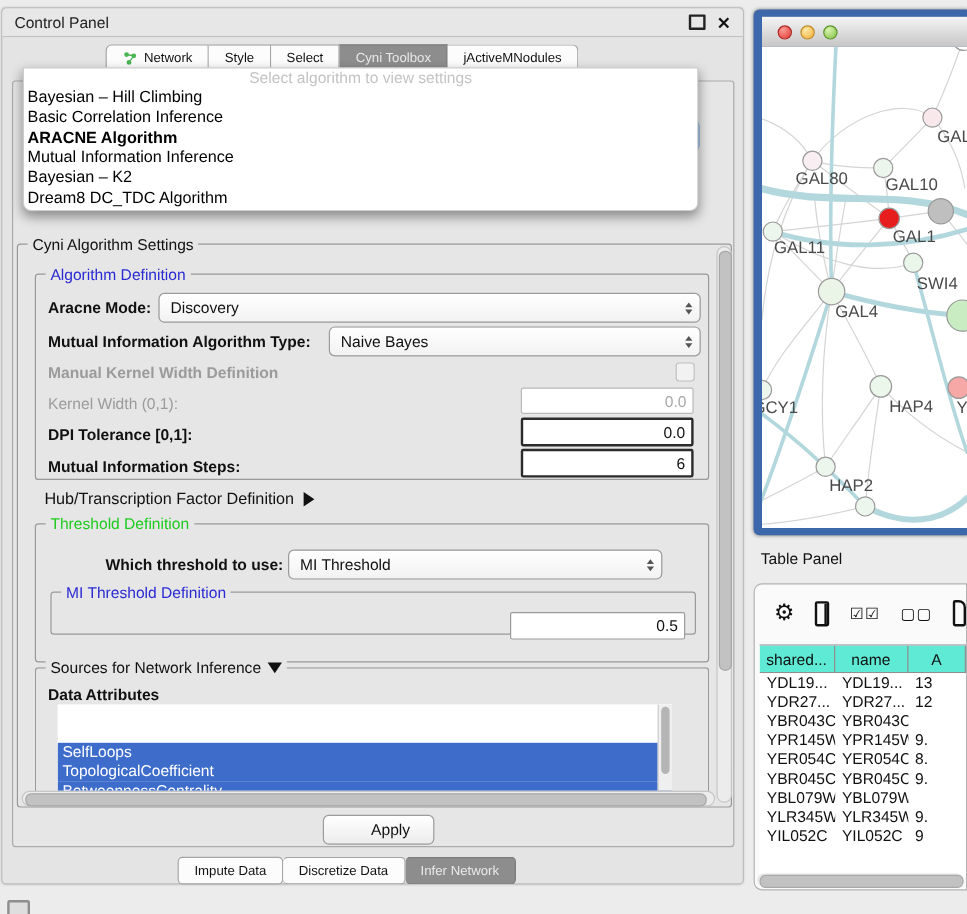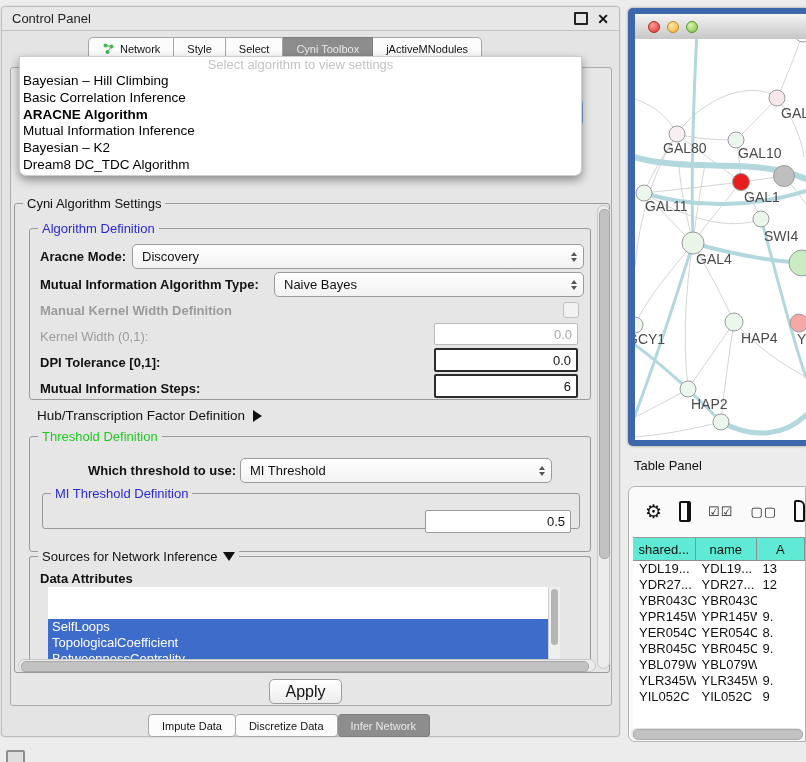--- a/index.html
+++ b/index.html
@@ -46,21 +46,21 @@
   .attr-list{position:absolute;left:18px;top:30px;width:512px;height:72px;background:#fff;overflow:hidden;}
   .attr-item{height:16px;line-height:16px;color:#fff;padding-left:4px;font-size:13px;}
   .attr-scroll{position:absolute;right:0;top:0;bottom:0;width:11px;background:#efefef;border-left:1px solid #cfcfcf;}
   .attr-thumb{position:absolute;left:1.5px;top:2px;width:7px;height:56px;background:#b5b5b5;border-radius:4px;}
   
   .vscroll{position:absolute;left:595px;top:198px;width:13px;height:464px;background:#ececec;border:1px solid #c6c6c6;border-radius:7px;box-sizing:border-box;}
   .vscroll .thumb{position:absolute;left:1px;top:3px;width:9px;height:348px;background:#c2c2c2;border:1px solid #a7a7a7;border-radius:5px;}
   .hscroll{position:absolute;left:16px;top:652px;width:578px;height:13px;background:#ececec;border:1px solid #c6c6c6;border-radius:7px;box-sizing:border-box;}
   .hscroll .thumb{position:absolute;left:2px;top:1px;height:9px;width:566px;background:#c2c2c2;border:1px solid #a7a7a7;border-radius:5px;}
   
-  .apply{position:absolute;left:267px;top:672px;width:71px;height:23px;background:linear-gradient(#ffffff,#ececec);border:1px solid #9c9c9c;border-radius:5px;display:flex;align-items:center;justify-content:center;font-size:16px;}
+  .apply{position:absolute;left:267px;top:672px;width:71px;height:23px;background:linear-gradient(#ffffff,#ececec);border:1px solid #9c9c9c;border-radius:5px;display:flex;align-items:center;justify-content:center;font-size:13px;padding-left:20px;}
   .bottom-tabs{position:absolute;left:146px;top:707px;height:23px;display:flex;}
   .mini-ico{position:absolute;left:6px;top:750px;width:15px;height:11px;border:2px solid #8e8e8e;border-radius:2px;background:#dedede;}
   
   .net{position:absolute;left:628px;top:8px;width:178px;height:438px;background:#3d67ab;border-radius:5px 0 0 5px;box-shadow:0 0 3px rgba(0,0,0,.4);}
   .net-titlebar{position:absolute;left:7px;top:6px;right:0;height:25px;background:linear-gradient(#f4f4f4,#c6c6c6);border-bottom:1px solid #8b8b8b;display:flex;align-items:center;gap:7px;padding-left:13px;}
   .light{width:12px;height:12px;border-radius:50%;box-sizing:border-box;}
   .light.red{background:radial-gradient(circle at 35% 30%,#ff9a94,#dc3832);border:1px solid #b02722;}
   .light.yellow{background:radial-gradient(circle at 35% 30%,#ffe9a8,#f0ad35);border:1px solid #c08a1f;}
   .light.green{background:radial-gradient(circle at 35% 30%,#d8f5ae,#7fc043);border:1px solid #5d9427;}
   .net-canvas{position:absolute;left:7px;top:31px;right:0;bottom:6px;background:#fff;overflow:hidden;}

